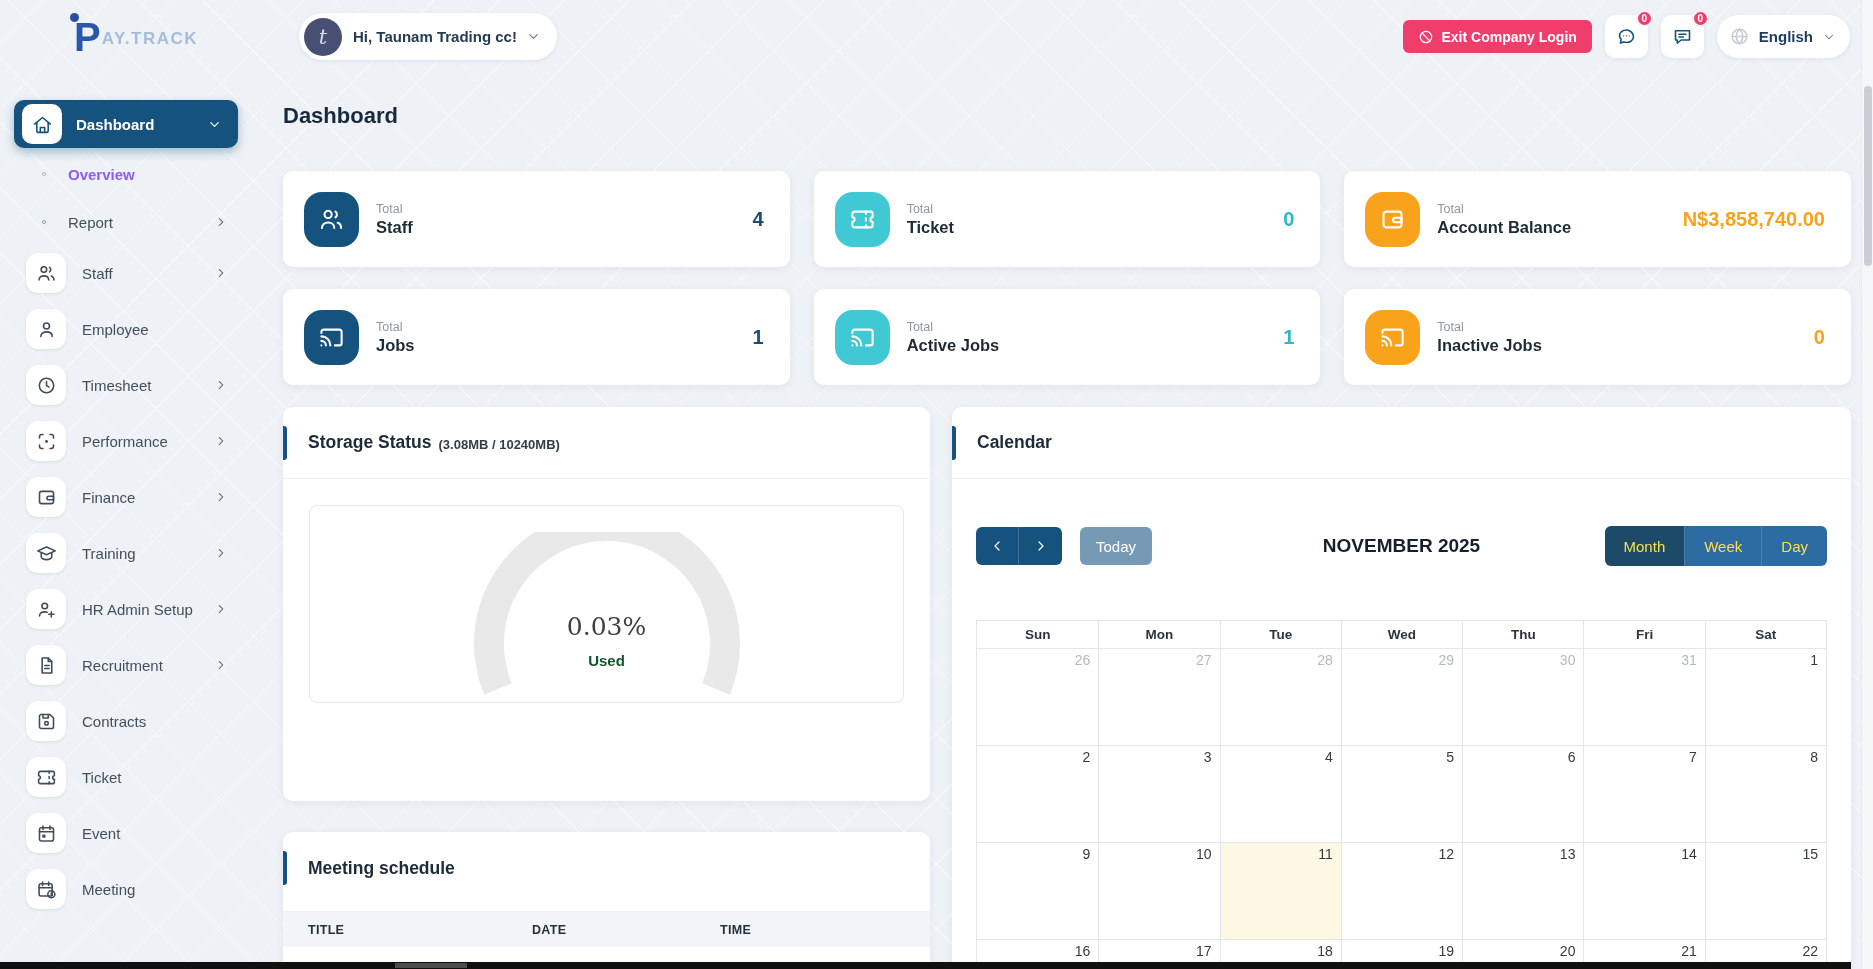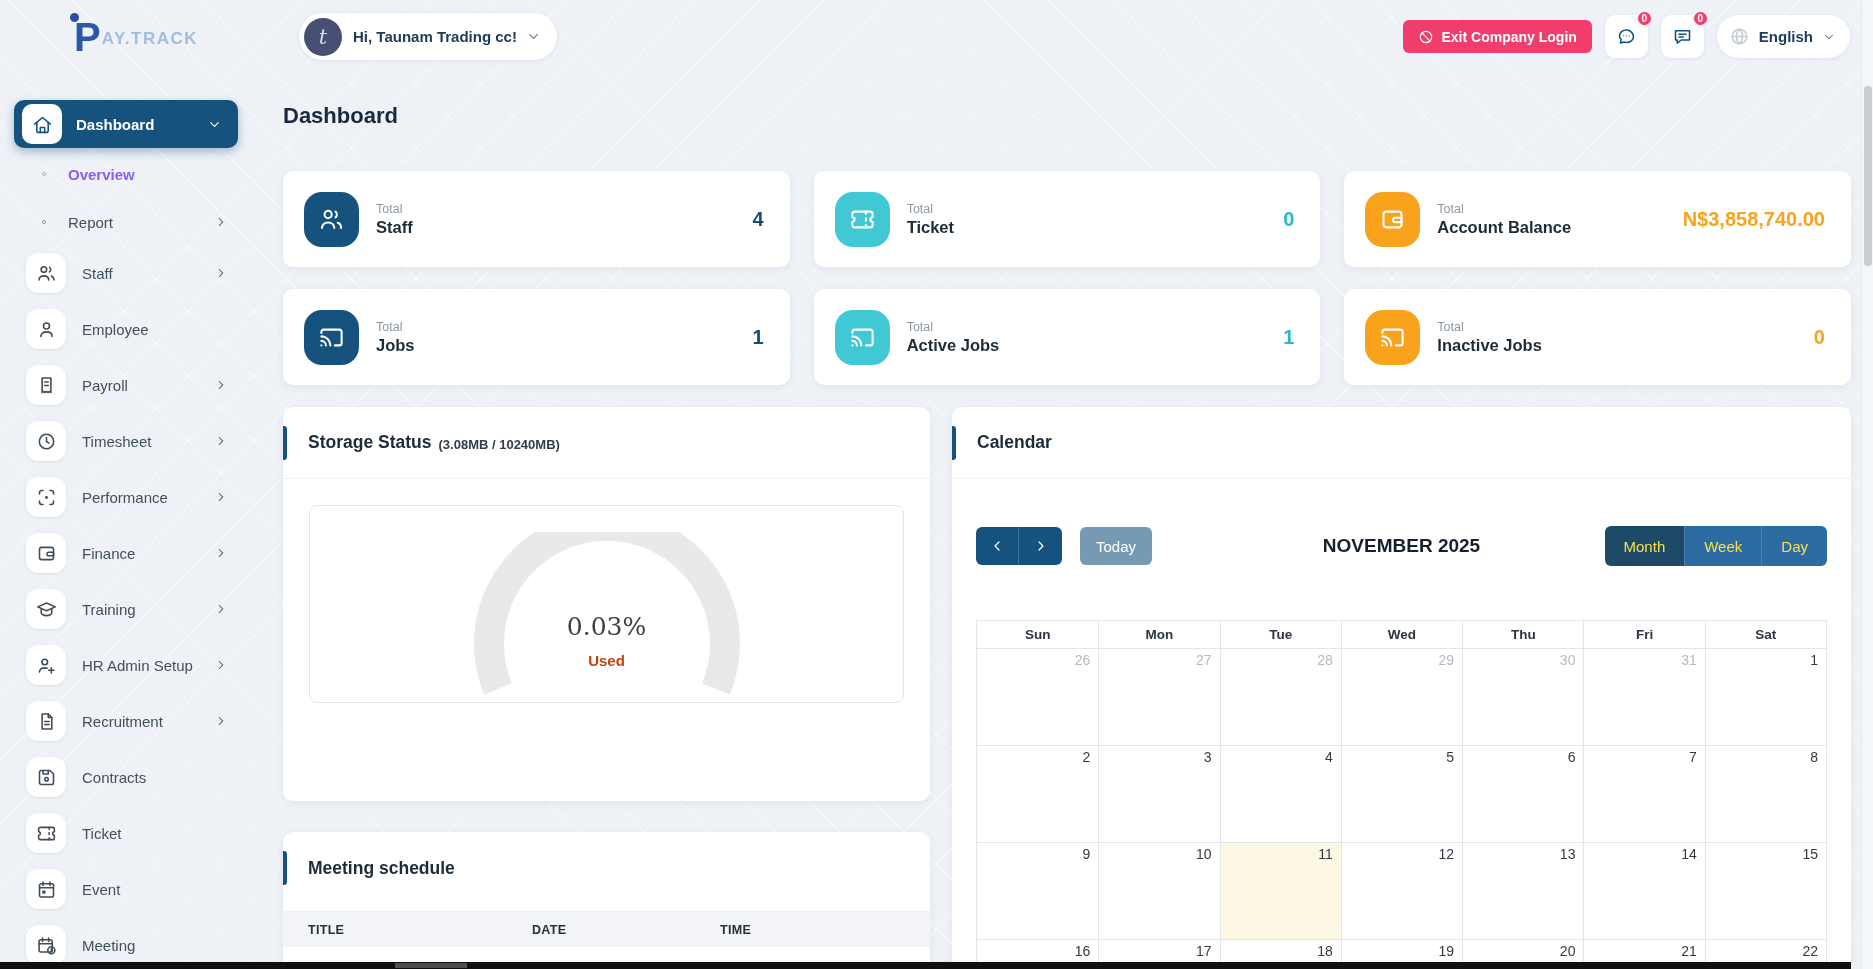--- a/index.html
+++ b/index.html
@@ -272,37 +272,20 @@
             <path d="M5.5 20c0-3.4 2.9-5.3 6.5-5.3s6.5 1.9 6.5 5.3"></path>
           </svg>
         </span>
       </span>
       <span class="lbl">Employee</span>
     </div>
     <div class="side-item">
       <span class="sq">
         <span class="g">
           <svg class="ic" viewBox="0 0 24 24" fill="none" stroke="currentColor" stroke-width="1.8" stroke-linecap="round" stroke-linejoin="round">
-            <path d="M7 3.5h10V20l-1.7-1.2-1.6 1.2-1.7-1.2-1.7 1.2-1.6-1.2L7 20V3.5z"></path>
-            <path d="M10 8h4"></path>
-            <path d="M10 12h4"></path>
-          </svg>
-        </span>
-      </span>
-      <span class="lbl">Payroll</span>
-      <span class="chev">
-        <svg class="ic" viewBox="0 0 24 24" fill="none" stroke="currentColor" stroke-width="1.8" stroke-linecap="round" stroke-linejoin="round">
-          <path d="M9 6l6 6-6 6"></path>
-        </svg>
-      </span>
-    </div>
-    <div class="side-item">
-      <span class="sq">
-        <span class="g">
-          <svg class="ic" viewBox="0 0 24 24" fill="none" stroke="currentColor" stroke-width="1.8" stroke-linecap="round" stroke-linejoin="round">
             <circle cx="12" cy="12" r="8.2"></circle>
             <path d="M12 7.5V12l2.8 1.8"></path>
           </svg>
         </span>
       </span>
       <span class="lbl">Timesheet</span>
       <span class="chev">
         <svg class="ic" viewBox="0 0 24 24" fill="none" stroke="currentColor" stroke-width="1.8" stroke-linecap="round" stroke-linejoin="round">
           <path d="M9 6l6 6-6 6"></path>
         </svg>
@@ -565,21 +548,21 @@
           <span class="accent"></span>
           <span class="panel-title">Storage Status</span>
           <span class="panel-sub">(3.08MB / 10240MB)</span>
         </div>
         <div class="gauge-box">
           <div class="gauge-wrap">
             <svg width="270" height="200" viewBox="0 0 270 200">
               <path id="gauge-track" d="M 26 157 A 118 118 0 1 1 244 157" fill="none" stroke-width="30" stroke-linecap="butt" stroke="#e9e9e9"></path>
             </svg>
             <div class="gauge-text">0.03%</div>
-            <div class="gauge-used" id="gauge-used" style="color: #c2410c;">Used</div>
+            <div class="gauge-used" id="gauge-used" style="color: #14532d;">Used</div>
           </div>
         </div>
       </section>
 
       <section class="panel meeting-card">
         <div class="panel-head" style="border-bottom:none;">
           <span class="accent"></span>
           <span class="panel-title">Meeting schedule</span>
         </div>
         <div class="meet-head-row">

